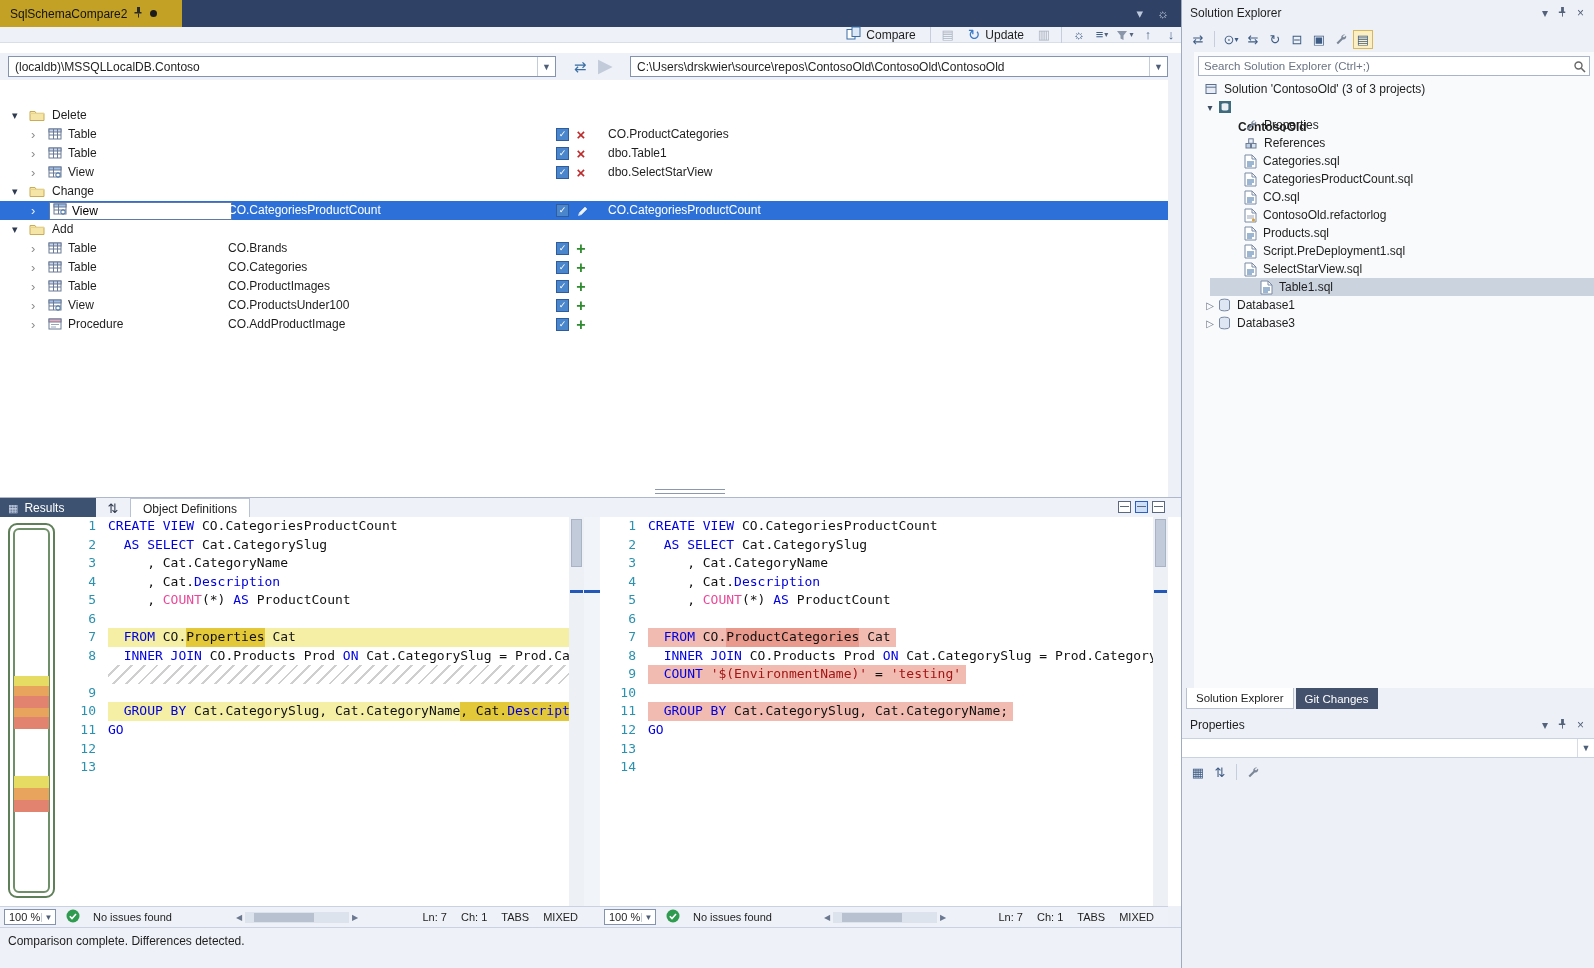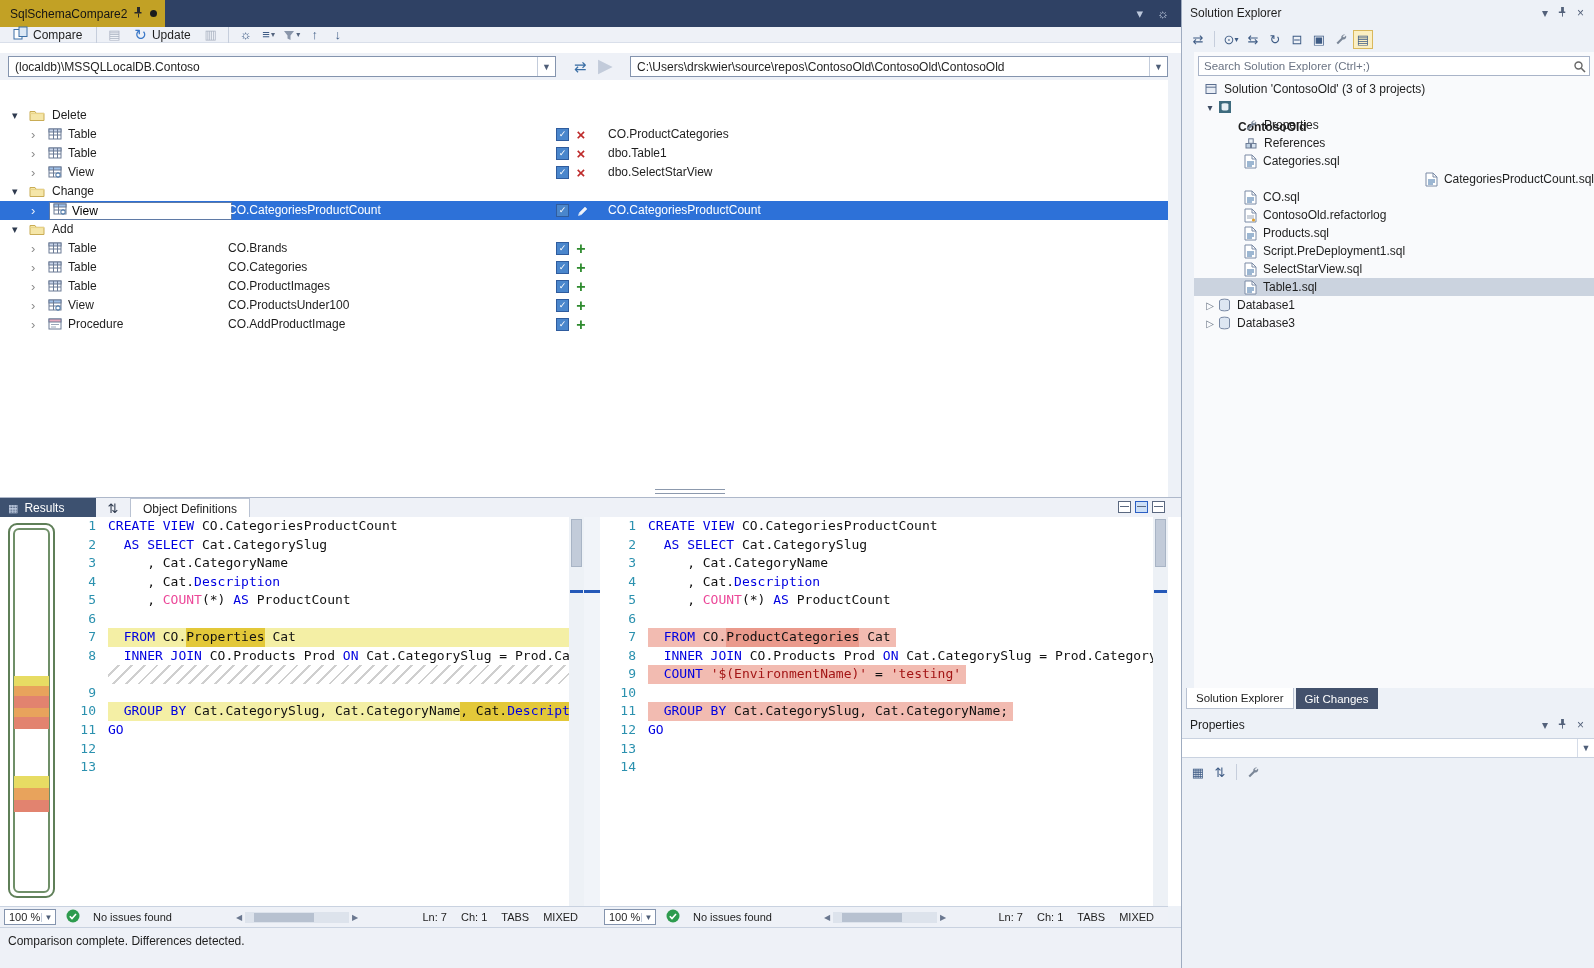--- a/index.html
+++ b/index.html
@@ -1,26 +1,26 @@
 <!DOCTYPE html>
 <html><head>
 <meta charset="utf-8">
 <style>
   html,body{margin:0;padding:0;background:#3a4a66;}
   #app{position:relative;width:1594px;height:968px;background:#fff;font-family:"Liberation Sans",sans-serif;overflow:hidden;-webkit-font-smoothing:antialiased;}
   .abs{position:absolute;}
 
   
   #tabstrip{left:0;top:0;width:1181px;height:27px;background:#2F4164;display:flex;align-items:flex-start;}
-  .doc-tab{height:27px;background:#C2A125;display:flex;align-items:center;gap:7px;padding:0 8px 0 10px;font-size:12px;color:#141414;}
+  .doc-tab{height:27px;background:#C2A125;display:flex;align-items:center;gap:7px;padding:0 25px 0 10px;font-size:12px;color:#141414;}
   .dirty-dot{width:7px;height:7px;border-radius:50%;background:#1c1c1c;display:inline-block;}
   .tabstrip-right{margin-left:auto;display:flex;align-items:center;gap:14px;padding-right:12px;height:27px;color:#BCC8DC;font-size:13px;}
 
   
-  #toolbar{left:0;top:27px;width:1181px;height:16px;background:#EEF1F7;border-bottom:1px solid #D9DFEA;display:flex;align-items:center;padding-left:6px;box-sizing:border-box;gap:3px;}
+  #toolbar{left:0;top:27px;width:1181px;height:16px;background:#EEF1F7;border-bottom:1px solid #D9DFEA;display:flex;align-items:center;box-sizing:border-box;gap:3px;justify-content:flex-end;}
   .tb-btn{display:flex;align-items:center;gap:5px;padding:2px 7px;font-size:12px;color:#1E1E1E;cursor:default;}
   .tb-sep{width:1px;height:16px;background:#C6CEDC;margin:0 4px;}
   .tb-ico{min-width:20px;height:20px;display:inline-flex;align-items:center;justify-content:center;font-size:13px;color:#3E5C86;}
   .tb-ico.disabled{color:#ABB3C2;}
   .tb-ico .dd{font-size:8px;margin-left:1px;color:#55657F;}
   .upd-glyph{color:#3A78C8;font-size:15px;}
 
   
   #combo-row{left:0;top:53px;width:1181px;height:27px;background:#EEF1F7;padding-left:9px;}
   .combo{position:absolute;top:3px;height:21px;background:#fff;border:1px solid #8494AE;box-sizing:border-box;display:flex;align-items:center;font-size:12px;color:#1E1E1E;}
@@ -751,21 +751,21 @@
               <svg width="13" height="15" viewBox="0 0 13 15">
                 <path d="M1 1h7l4 4v9H1z" fill="#fff" stroke="#7A8AA5"></path>
                 <path d="M8 1v4h4" fill="none" stroke="#7A8AA5"></path>
                 <line x1="3" y1="8" x2="10" y2="8" stroke="#3A6EA5"></line>
                 <line x1="3" y1="10" x2="10" y2="10" stroke="#3A6EA5"></line>
                 <line x1="3" y1="12" x2="8" y2="12" stroke="#3A6EA5"></line>
               </svg>
             </span>
             <span class="lbl">Categories.sql</span>
           </div>
-          <div class="tree-row" style="padding-left: 50px; justify-content: flex-end;">
+          <div class="tree-row" style="padding-left: 50px;">
             <span class="ticon">
               <svg width="13" height="15" viewBox="0 0 13 15">
                 <path d="M1 1h7l4 4v9H1z" fill="#fff" stroke="#7A8AA5"></path>
                 <path d="M8 1v4h4" fill="none" stroke="#7A8AA5"></path>
                 <line x1="3" y1="8" x2="10" y2="8" stroke="#3A6EA5"></line>
                 <line x1="3" y1="10" x2="10" y2="10" stroke="#3A6EA5"></line>
                 <line x1="3" y1="12" x2="8" y2="12" stroke="#3A6EA5"></line>
               </svg>
             </span>
             <span class="lbl">CategoriesProductCount.sql</span>
@@ -823,21 +823,21 @@
               <svg width="13" height="15" viewBox="0 0 13 15">
                 <path d="M1 1h7l4 4v9H1z" fill="#fff" stroke="#7A8AA5"></path>
                 <path d="M8 1v4h4" fill="none" stroke="#7A8AA5"></path>
                 <line x1="3" y1="8" x2="10" y2="8" stroke="#3A6EA5"></line>
                 <line x1="3" y1="10" x2="10" y2="10" stroke="#3A6EA5"></line>
                 <line x1="3" y1="12" x2="8" y2="12" stroke="#3A6EA5"></line>
               </svg>
             </span>
             <span class="lbl">SelectStarView.sql</span>
           </div>
-          <div class="tree-row selrow" style="padding-left: 50px;">
+          <div class="tree-row selrow" style="padding-left: 50px; margin-left: 16px;">
             <span class="ticon">
               <svg width="13" height="15" viewBox="0 0 13 15">
                 <path d="M1 1h7l4 4v9H1z" fill="#fff" stroke="#7A8AA5"></path>
                 <path d="M8 1v4h4" fill="none" stroke="#7A8AA5"></path>
                 <line x1="3" y1="8" x2="10" y2="8" stroke="#3A6EA5"></line>
                 <line x1="3" y1="10" x2="10" y2="10" stroke="#3A6EA5"></line>
                 <line x1="3" y1="12" x2="8" y2="12" stroke="#3A6EA5"></line>
               </svg>
             </span>
             <span class="lbl">Table1.sql</span>

